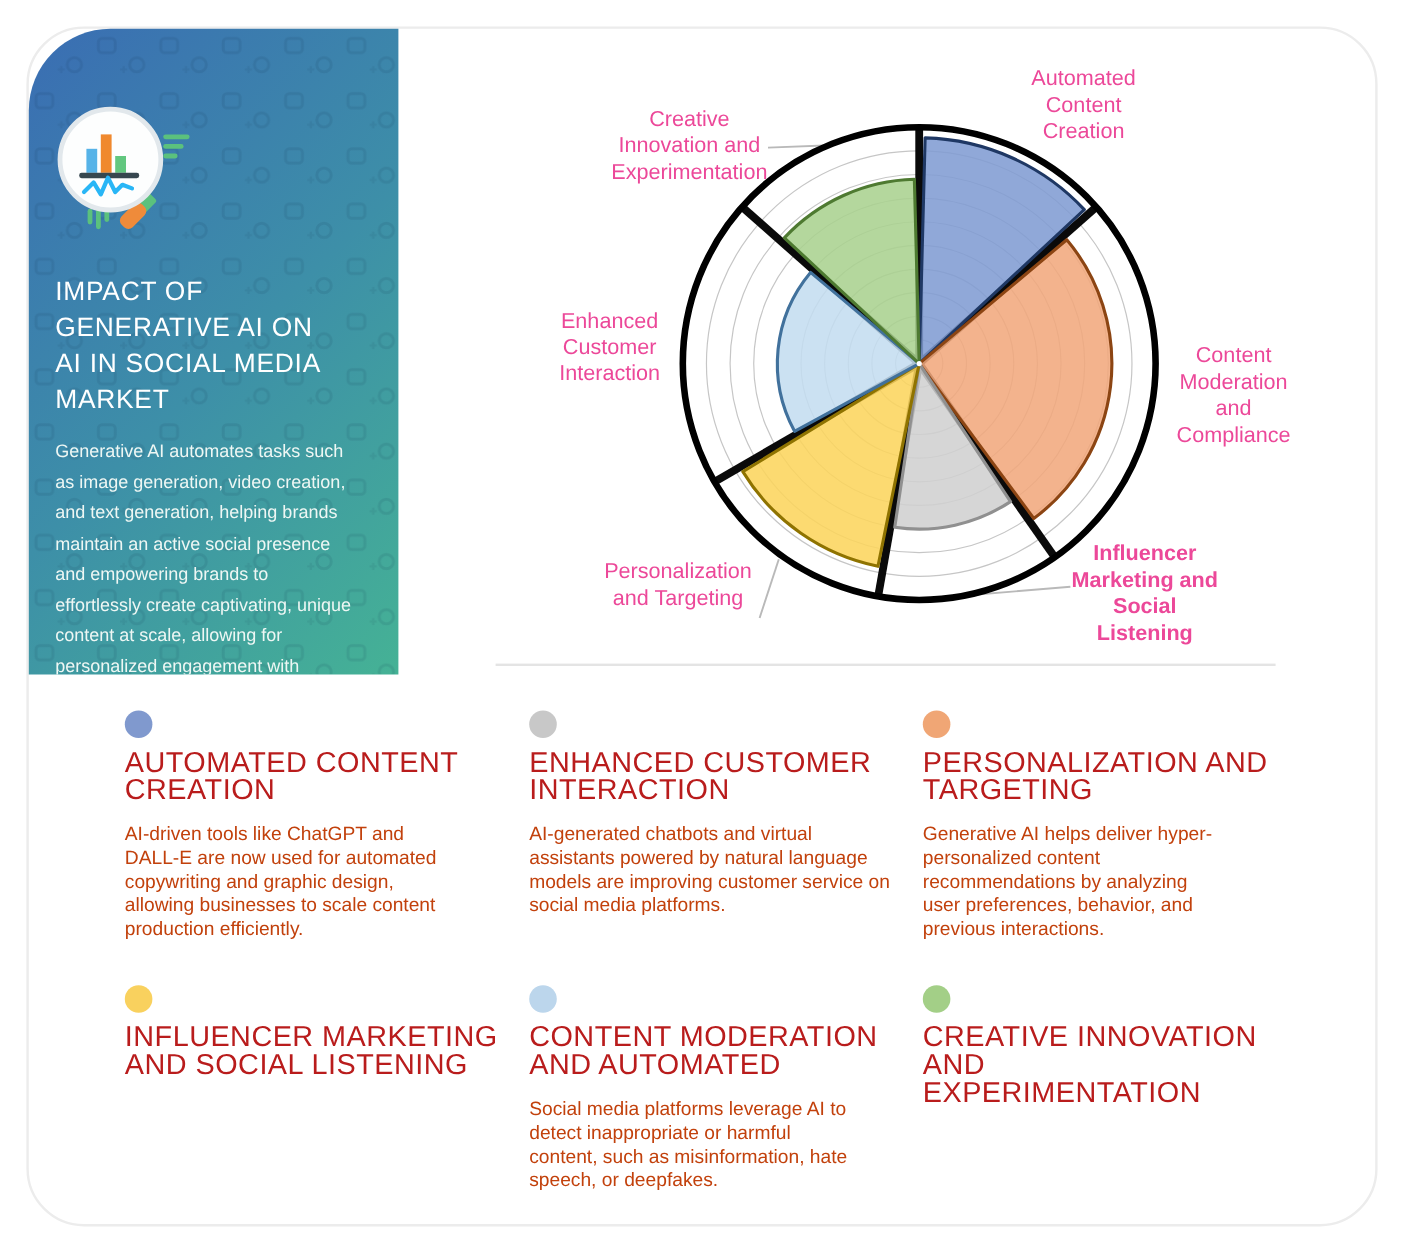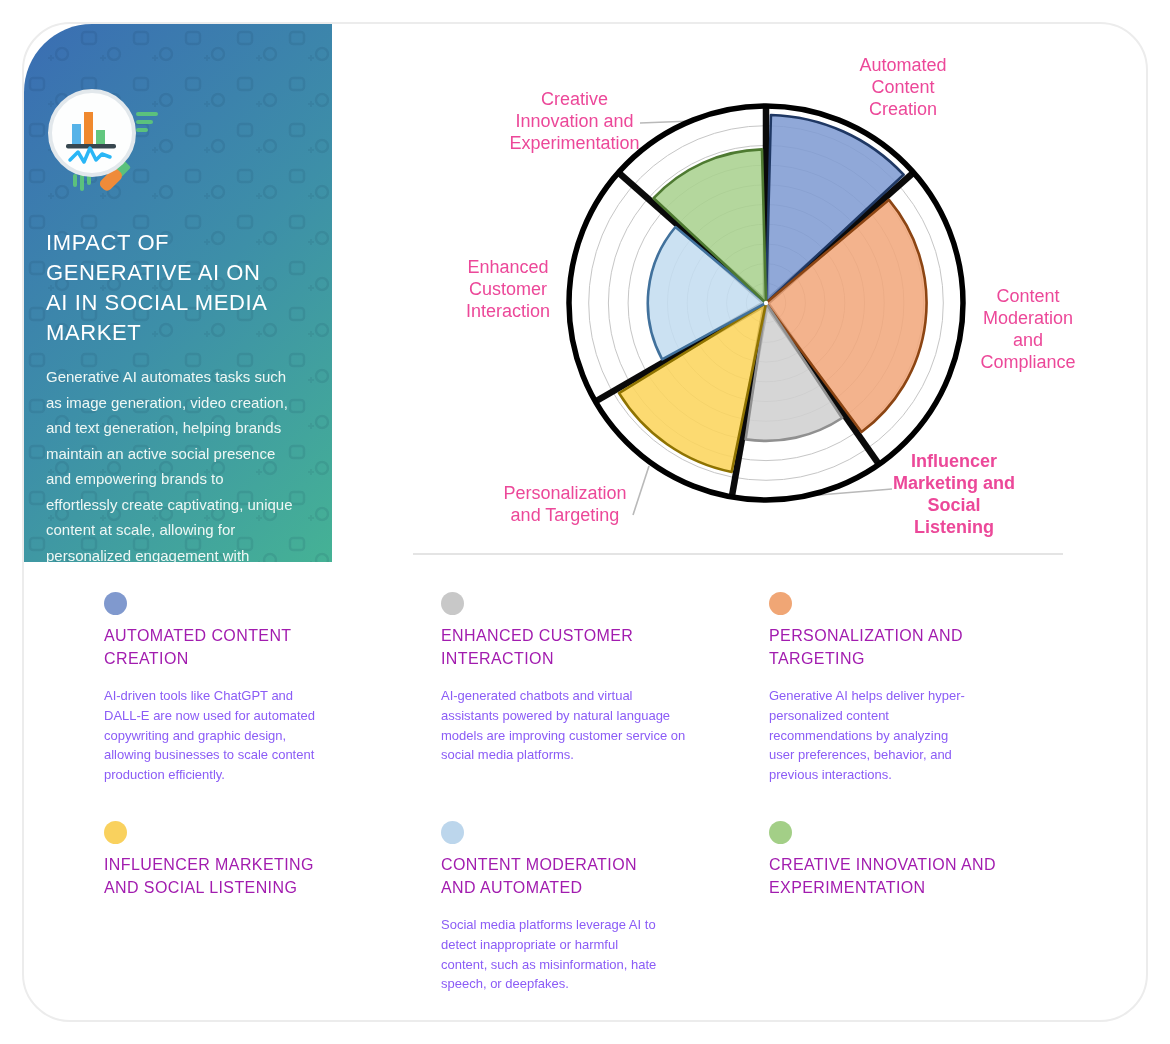--- a/index.html
+++ b/index.html
@@ -26,33 +26,33 @@
   .panel-icon { width:118px; height:104px; display:block; }
 
   
   .chart-zone { position:absolute; left:546px; top:83px; width:440px; height:440px; }
   .chart-label { position:absolute; color:#ec4899; font-size:18px; line-height:22px;
                  text-align:center; white-space:pre-line; font-weight:400; }
   .lbl-automated      { left:828px; top:54px;  width:150px; }
   .lbl-creative       { left:492px; top:88px;  width:165px; }
   .lbl-enhanced       { left:438px; top:245px; width:140px;margin-top:11px; }
   .lbl-moderation     { left:958px; top:285px; width:140px; }
-  .lbl-personalization{ left:494px; top:482px; width:142px;text-align:center; }
+  .lbl-personalization{ left:494px; top:465px; width:142px;text-align:center; }
   .lbl-influencer     { left:883px; top:450px; width:142px;font-weight:bold; }
 
   .chart-baseline { position:absolute; left:413px; top:553px; width:650px; height:2px; background:#e4e4e4; }
 
   
   .legend { position:absolute; left:104px; top:592px; width:1010px;
             display:grid; grid-template-columns:337px 328px 345px; grid-row-gap:36px; }
   .legend-item { padding-right:26px; }
   .dot { width:23px; height:23px; border-radius:50%; margin-bottom:9px; }
-  .legend-title { font-size:16px; line-height:23px; color:#a21caf; letter-spacing:.4px;
+  .legend-title { font-size:24px; line-height:23px; color:#b91c1c; letter-spacing:.4px;
                   font-weight:400; white-space:pre-line; margin-bottom:16px; }
-  .legend-body { font-size:13px; line-height:19.8px; color:#8b5cf6; white-space:pre-line; }
+  .legend-body { font-size:16px; line-height:19.8px; color:#c2410c; white-space:pre-line; }
 </style>
 </head>
 <body>
 
 <div id="stage">
   <div class="card"></div>
 
   <div class="panel">
     <svg class="pattern" width="386" height="538">
       <defs>

